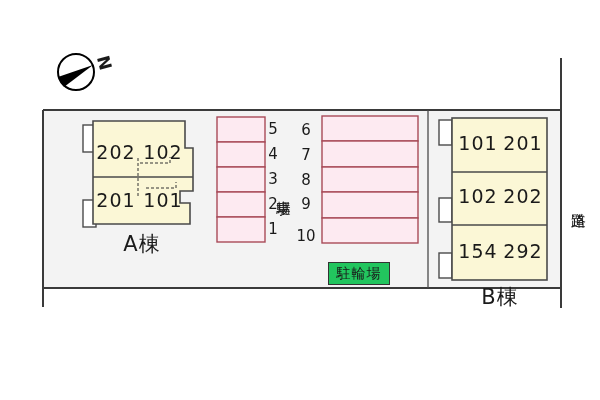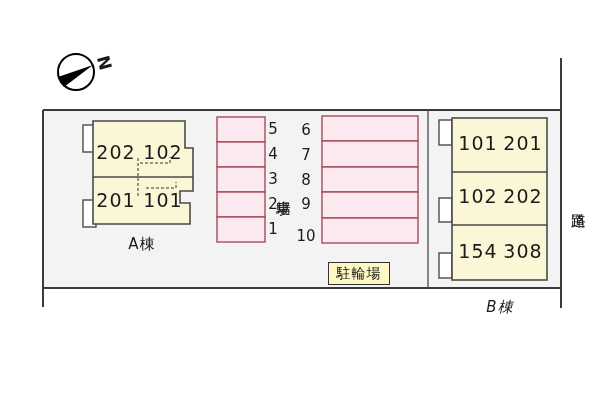--- a/index.html
+++ b/index.html
@@ -23,32 +23,32 @@
   .fence{stroke:var(--building-stroke);stroke-width:1.3;fill:none;}
   .bld{fill:var(--building-fill);stroke:var(--building-stroke);stroke-width:1.6;}
   .bdiv{stroke:var(--building-stroke);stroke-width:1.4;fill:none;}
   .balcony{fill:#ffffff;stroke:var(--building-stroke);stroke-width:1.4;}
   .stall{fill:var(--stall-fill);stroke:var(--stall-stroke);stroke-width:1.4;}
   .dash{stroke:#333;stroke-width:1;fill:none;stroke-dasharray:3 2;}
   .compass-circle{fill:#fff;stroke:#000;stroke-width:2;}
   .compass-needle{fill:#000;stroke:none;}
   .lbl{
     position:absolute;transform:translate(-50%,-50%);
-    font-size:15px;line-height:1;white-space:nowrap;letter-spacing:1px;
+    font-size:21px;line-height:1;white-space:nowrap;letter-spacing:1px;
   }
   .unit{font-size:19px;}
   .num{font-size:15px;letter-spacing:0;}
   .vert{
     writing-mode:vertical-rl;text-orientation:upright;
     letter-spacing:0;line-height:1;font-size:14px;
   }
   .north{font-size:17px;font-weight:bold;transform:translate(-50%,-50%) rotate(75deg);letter-spacing:0;}
   .bike-box{
     position:absolute;left:328px;top:262px;width:60px;height:21px;
-    background:#fef9c3;border:1.6px solid #333;
+    background:#22c55e;border:1.6px solid #333;
     display:flex;align-items:center;justify-content:center;
     font-size:14px;letter-spacing:1px;
   }
 </style>
 </head>
 <body>
 
 <div id="canvas">
 
   <svg id="plan-svg" width="600" height="400" viewBox="0 0 600 400">
@@ -116,18 +116,18 @@
 
   <div class="bike-box">
     <span>駐輪場</span>
   </div>
 
   <div class="lbl unit" style="left:478px;top:143px;">101</div>
   <div class="lbl unit" style="left:523px;top:143px;">201</div>
   <div class="lbl unit" style="left:478px;top:196px;">102</div>
   <div class="lbl unit" style="left:523px;top:196px;">202</div>
   <div class="lbl unit" style="left:478px;top:251px;">154</div>
-  <div class="lbl unit" style="left:523px;top:251px;">308</div>
-  <div class="lbl" style="left:500px;top:307px;font-style:italic;">B棟</div>
+  <div class="lbl unit" style="left:523px;top:251px;">292</div>
+  <div class="lbl" style="left:500px;top:297px;">B棟</div>
 
   <div class="lbl vert" style="left:578px;top:201px;font-size:15px;">道路</div>
 
 </div>
 
 </body></html>

